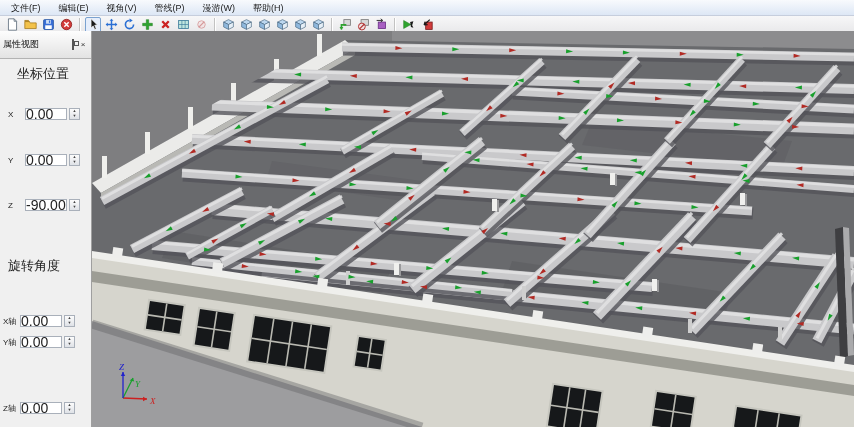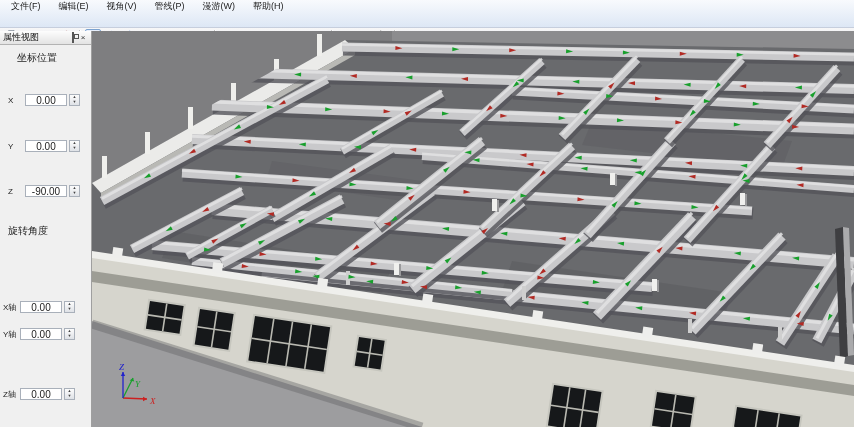--- a/index.html
+++ b/index.html
@@ -1,43 +1,43 @@
 <!DOCTYPE html>
 <html><head>
 <meta charset="utf-8">
 <style>
   html,body{margin:0;padding:0;background:#d0d0d0;}
   .app{position:relative;width:854px;height:427px;overflow:hidden;background:#f0f0f0;
        font-family:"Liberation Sans",sans-serif;-webkit-font-smoothing:antialiased;user-select:none;}
   
-  .menubar{height:28px;display:flex;align-items:flex-start;padding-left:2px;
+  .menubar{height:16px;display:flex;align-items:center;padding-left:2px;
            background:linear-gradient(#f8fafd,#dde7f5);border-bottom:1px solid #c6cedd;box-sizing:border-box;}
   .menu-item{font-size:9px;color:#1a1a1a;padding:0 9px;line-height:12px;cursor:default;}
   
   .toolbar{height:18px;display:flex;align-items:center;padding-left:3px;
            background:linear-gradient(#f7f7f8,#e8e8ea);border-bottom:1px solid #c9c9c9;box-sizing:border-box;}
   .tbtn{width:16px;height:16px;display:flex;align-items:center;justify-content:center;margin:0 1px;border:1px solid transparent;border-radius:2px;box-sizing:border-box;}
   .tbtn svg{width:13px;height:13px;display:block;}
   .tbtn.pressed{background:#e6eefb;border-color:#7ba2d0;}
   .tbtn.dim{opacity:.55;}
   .tsep{width:1px;height:14px;background:#c2c2c2;margin:0 4px;box-shadow:1px 0 0 #fff;}
   
   .main{position:absolute;top:31px;left:0;right:0;bottom:0;display:flex;}
   .panel{width:92px;min-width:92px;background:#f0f0f0;border-right:1px solid #9f9f9f;box-sizing:border-box;position:relative;}
-  .panel-title{height:14px;background:linear-gradient(#fdfdfd,#e3e3e3);border-bottom:1px solid #b3b3b3;
+  .panel-title{height:28px;background:linear-gradient(#fdfdfd,#e3e3e3);border-bottom:1px solid #b3b3b3;
                display:flex;align-items:center;padding:0 3px;box-sizing:border-box;}
   .panel-title-text{flex:1;font-size:9px;color:#111;white-space:nowrap;overflow:hidden;}
   .ptool{width:10px;height:10px;font-size:8px;line-height:10px;text-align:center;color:#333;cursor:default;}
   .float-glyph{position:relative;width:7px;height:7px;margin:1px;border:1px solid #555;background:#fff;}
   .float-glyph:before{content:"";position:absolute;left:1px;top:1px;width:3px;height:3px;border:1px solid #555;}
   .panel-body{position:relative;height:calc(100% - 14px);}
-  .group-label{position:absolute;font-size:10px;color:#222;}
+  .group-label{position:absolute;font-size:13px;color:#222;}
   .prow{position:absolute;left:3px;display:flex;align-items:center;height:14px;}
   .prow .flabel{font-size:8px;color:#222;width:17px;}
-  .prow input{width:42px;height:12px;border:1px solid #a9b0ba;font-size:10px;text-align:center;
+  .prow input{width:42px;height:12px;border:1px solid #a9b0ba;font-size:14px;text-align:left;
               font-family:"Liberation Sans",sans-serif;padding:0;background:#fff;color:#222;box-sizing:border-box;}
   .spin{width:11px;height:12px;margin-left:2px;border:1px solid #a9b0ba;background:linear-gradient(#fcfcfc,#dfe2e7);
         display:flex;flex-direction:column;box-sizing:border-box;}
   .spin div{flex:1;font-size:4px;line-height:4px;text-align:center;color:#444;cursor:default;}
   
   .viewport{flex:1;position:relative;background:#7e7e80;overflow:hidden;}
   .viewport svg{position:absolute;left:0;top:0;}
 </style>
 </head>
 <body>
@@ -273,31 +273,31 @@
         </div>
         <div class="prow" style="top:139px">
           <span class="flabel" style="padding-left:5px">Z</span>
           <input value="-90.00" style="">
           <div class="spin">
               <div>▲</div>
               <div>▼</div>
             </div>
         </div>
 
-        <div class="group-label" style="left:8px;top:179px">旋转角度</div>
+        <div class="group-label" style="left:8px;top:198px">旋转角度</div>
 
         <div class="prow" style="top:255px">
           <span class="flabel">X轴</span>
           <input value="0.00" style="">
           <div class="spin">
               <div>▲</div>
               <div>▼</div>
             </div>
         </div>
-        <div class="prow" style="top:282px">
+        <div class="prow" style="top:276px">
           <span class="flabel">Y轴</span>
           <input value="0.00" style="">
           <div class="spin">
               <div>▲</div>
               <div>▼</div>
             </div>
         </div>
         <div class="prow" style="top:342px">
           <span class="flabel">Z轴</span>
           <input value="0.00" style="">

